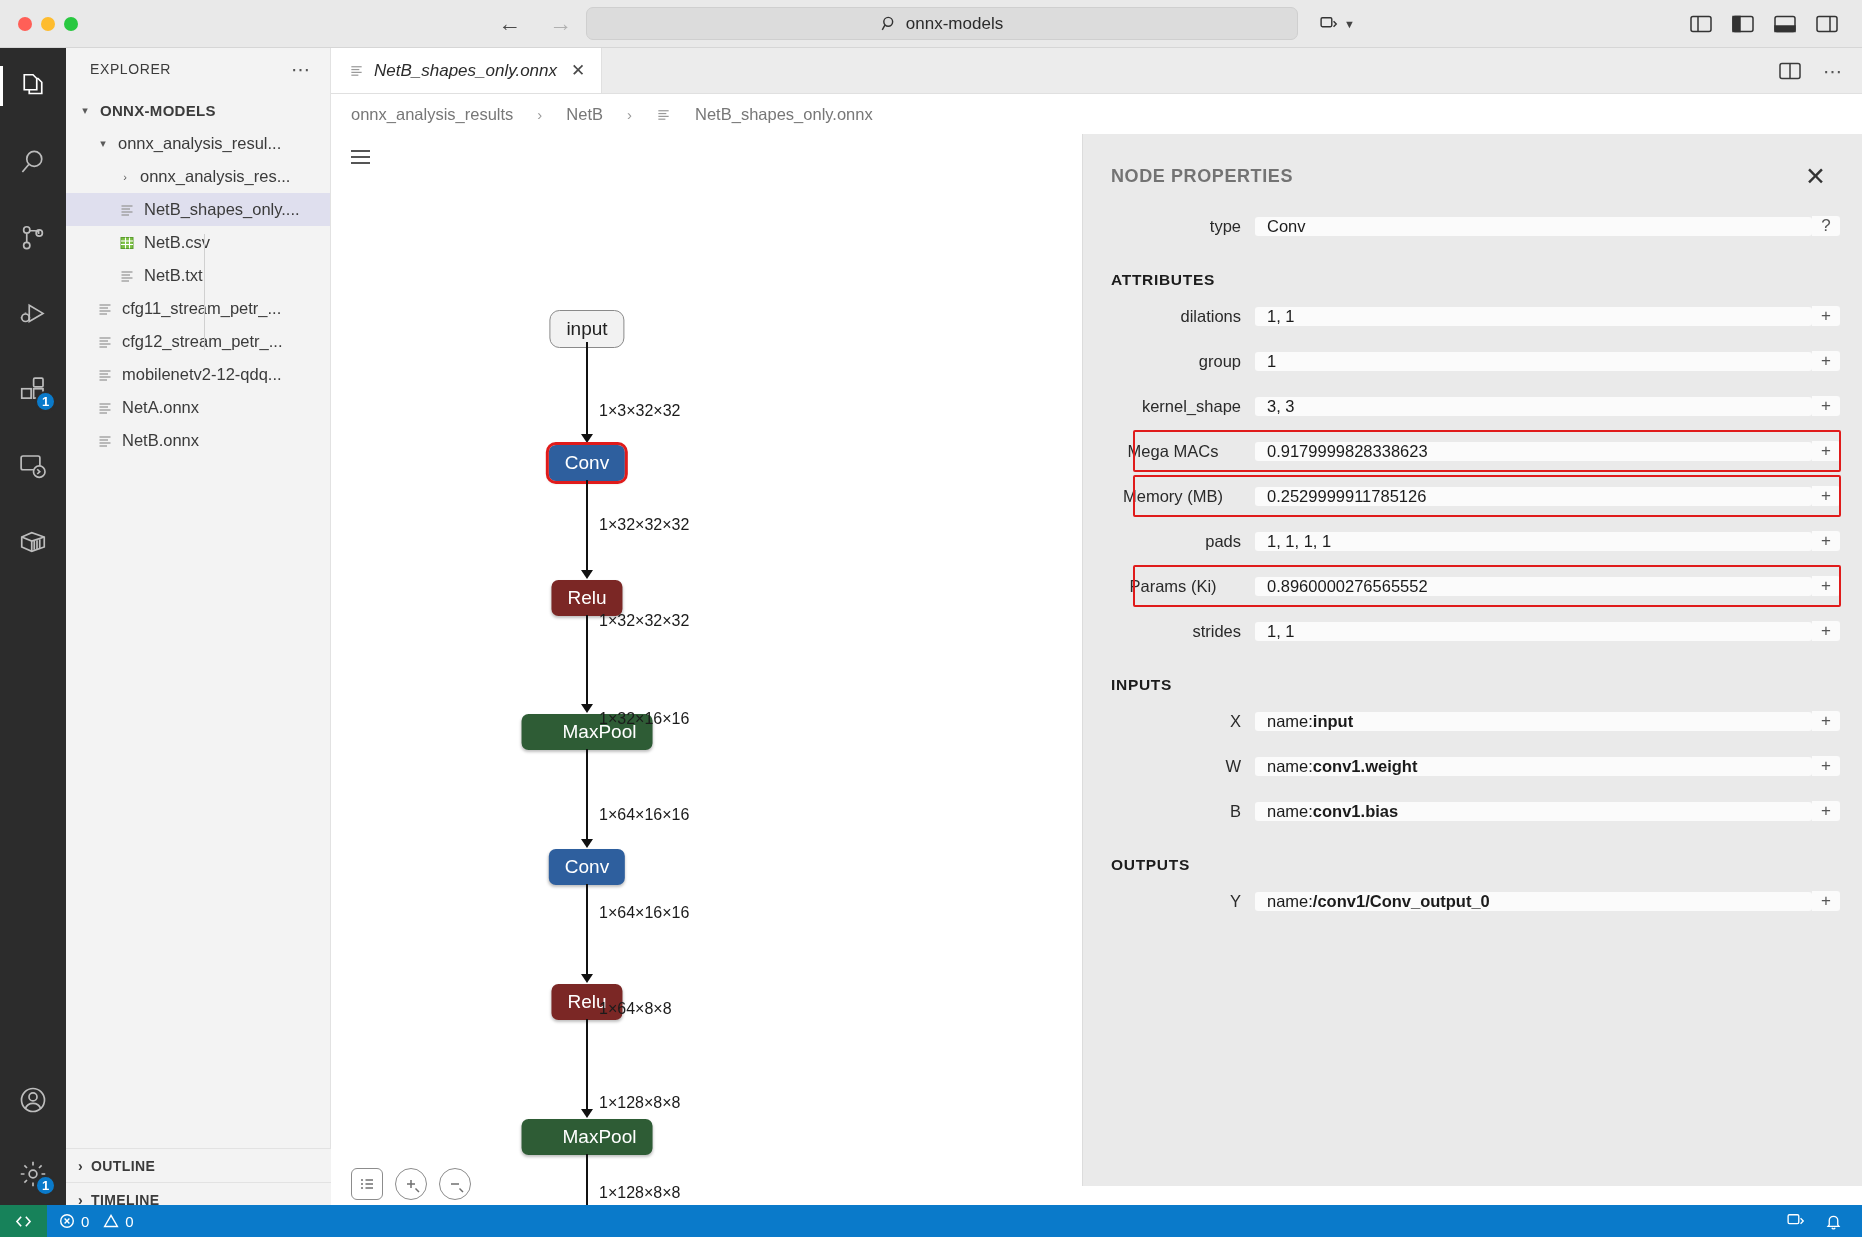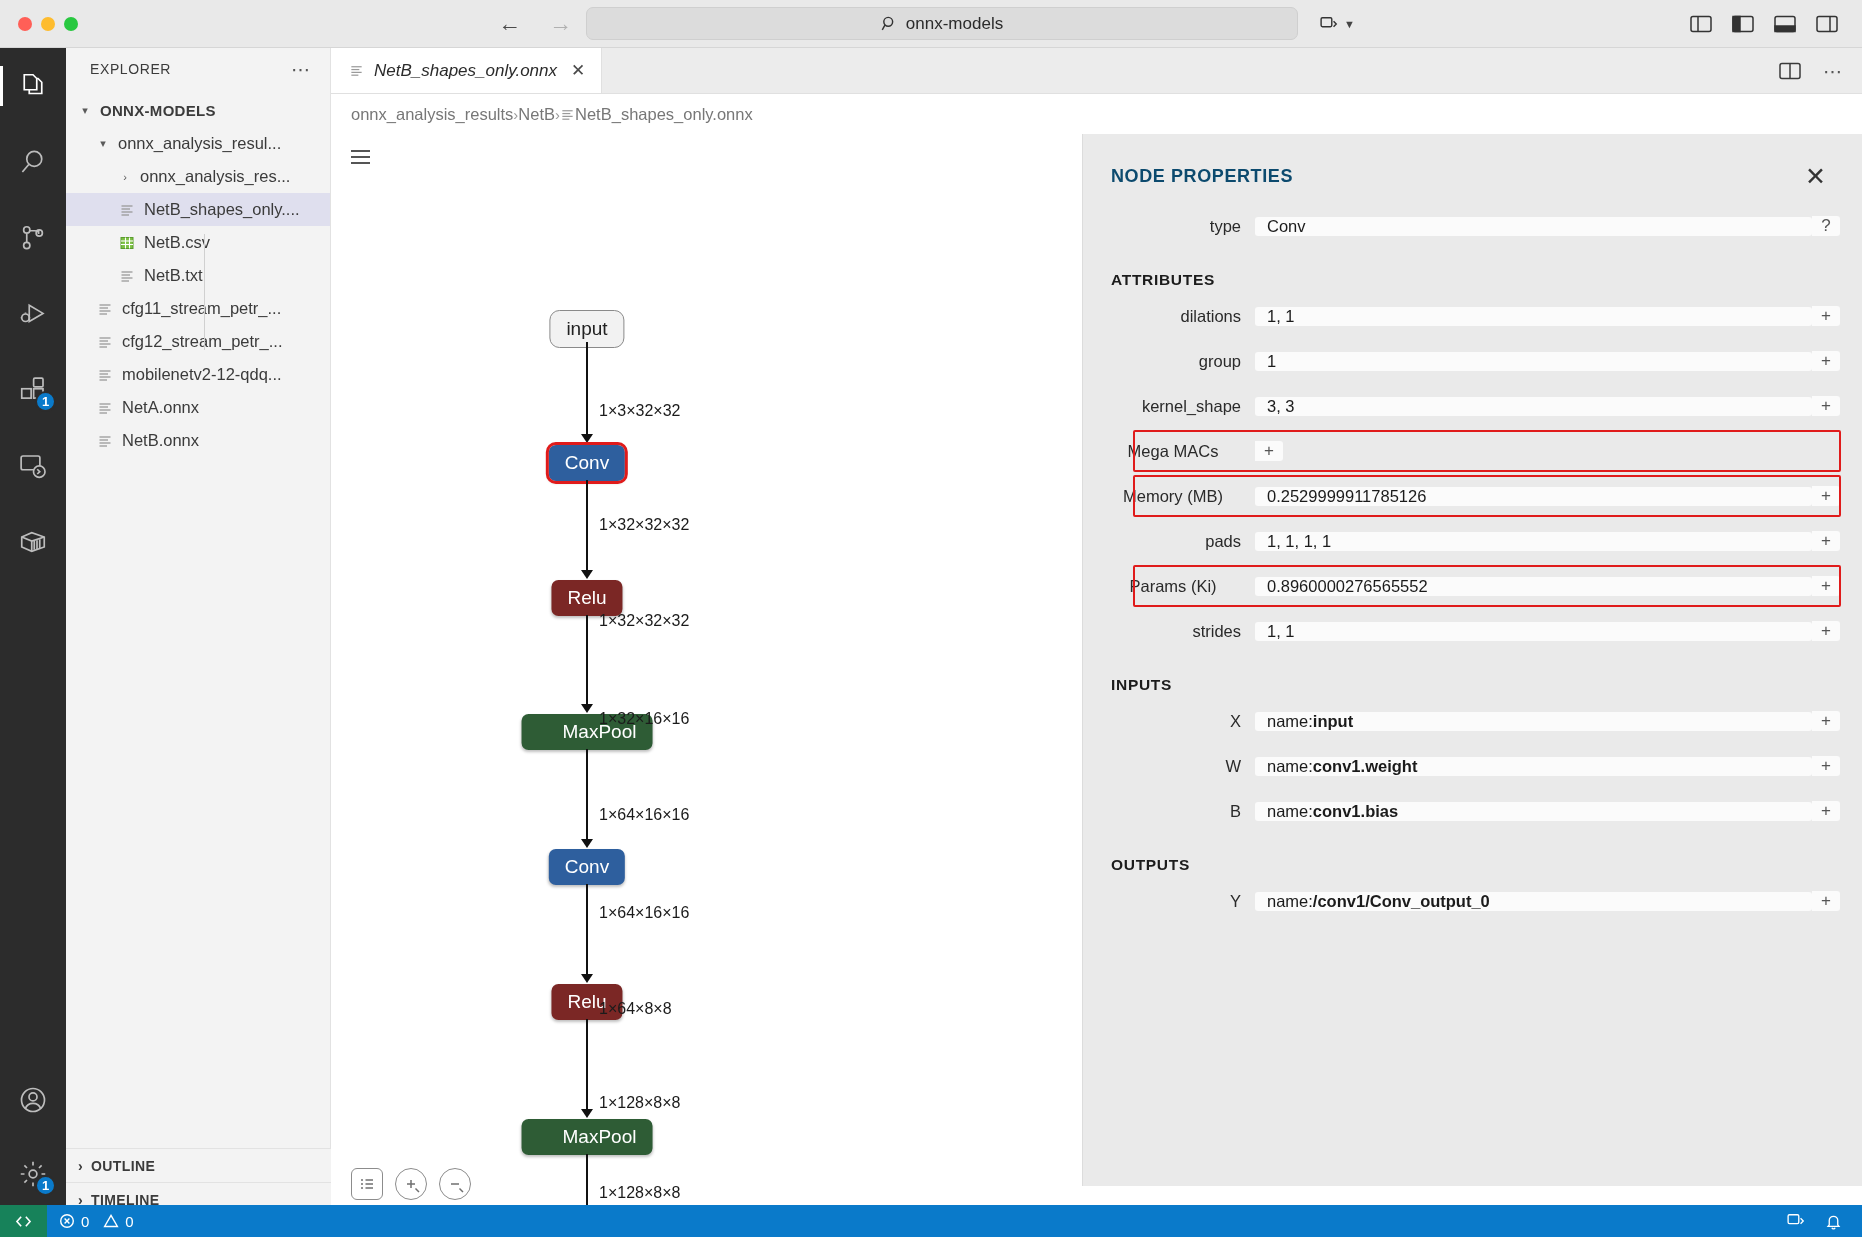--- a/index.html
+++ b/index.html
@@ -93,21 +93,21 @@
   .tab {
     background: #fff; display: flex; align-items: center; gap: 10px;
     padding: 0 16px 0 18px; font-size: 17px; font-style: italic; color: #2b2b2b;
     border-right: 1px solid #e0e0e0; cursor: pointer;
   }
   .tab .x { font-size: 17px; color: #4a4a4a; font-style: normal; margin-left: 4px; }
   .tab-actions { position: absolute; right: 18px; top: 0; height: 46px;
                  display: flex; align-items: center; gap: 22px; }
 
   .breadcrumb {
-    height: 40px; display: flex; align-items: center; gap: 0; padding-left: 20px;
+    height: 40px; display: flex; align-items: center; gap: 24px; padding-left: 20px;
     font-size: 16.5px; color: #777; background: #fff;
   }
   .breadcrumb .sep { color: #9a9a9a; font-size: 15px; }
 
   
   .canvas { position: absolute; left: 0; top: 86px; right: 0; bottom: 0;
             background: #fff; overflow: hidden; }
   .hamburger { position: absolute; left: 20px; top: 16px; display: flex;
                flex-direction: column; gap: 4px; cursor: pointer; }
   .hamburger i { display: block; width: 19px; height: 2px; background: #555; }
@@ -138,21 +138,21 @@
           display: flex; align-items: center; justify-content: center; cursor: pointer; background: #fff; }
   .gbtn.circ { border-radius: 50%; }
 
   
   .props {
     position: absolute; right: 0; top: 86px; width: 780px; bottom: 30px;
     background: #eaeaea; border-left: 1px solid #dcdcdc; overflow: hidden;
   }
   .props-head { display: flex; align-items: center; justify-content: space-between;
                 padding: 30px 36px 0 28px; }
-  .props-title { font-size: 18px; font-weight: bold; letter-spacing: .6px; color: #0c4a6e; }
+  .props-title { font-size: 18px; font-weight: bold; letter-spacing: .6px; color: #737373; }
   .props-close { font-size: 25px; color: #333; cursor: pointer; line-height: 1; }
   .grp-title { font-size: 15.5px; font-weight: bold; letter-spacing: .7px;
                color: #1b1b1b; padding: 26px 0 8px 28px; }
   .prow { display: flex; align-items: center; margin: 0 22px 0 22px;
           position: relative; height: 38px; }
   .prow + .prow { margin-top: 7px; }
   .pname { width: 150px; flex: none; display: flex; align-items: center;
            justify-content: flex-end; padding-right: 14px; font-size: 16.5px; color: #2a2a2a; }
   .pval { flex: 1; background: #fbfbfb; border-radius: 3px; display: flex;
           align-items: center; padding: 0 12px; font-size: 16.5px; color: #1b1b1b; }
@@ -604,20 +604,21 @@
         <div class="pval">1</div>
         <div class="ptail">+</div>
       </div>
       <div class="prow">
         <div class="pname">kernel_shape</div>
         <div class="pval">3, 3</div>
         <div class="ptail">+</div>
       </div>
       <div class="prow hl">
         <div class="pname">Mega MACs</div>
+        <div class="pval">0.9179999828338623</div>
         <div class="ptail">+</div>
       </div>
       <div class="prow hl">
         <div class="pname">Memory (MB)</div>
         <div class="pval">0.2529999911785126</div>
         <div class="ptail">+</div>
       </div>
       <div class="prow">
         <div class="pname">pads</div>
         <div class="pval">1, 1, 1, 1</div>

